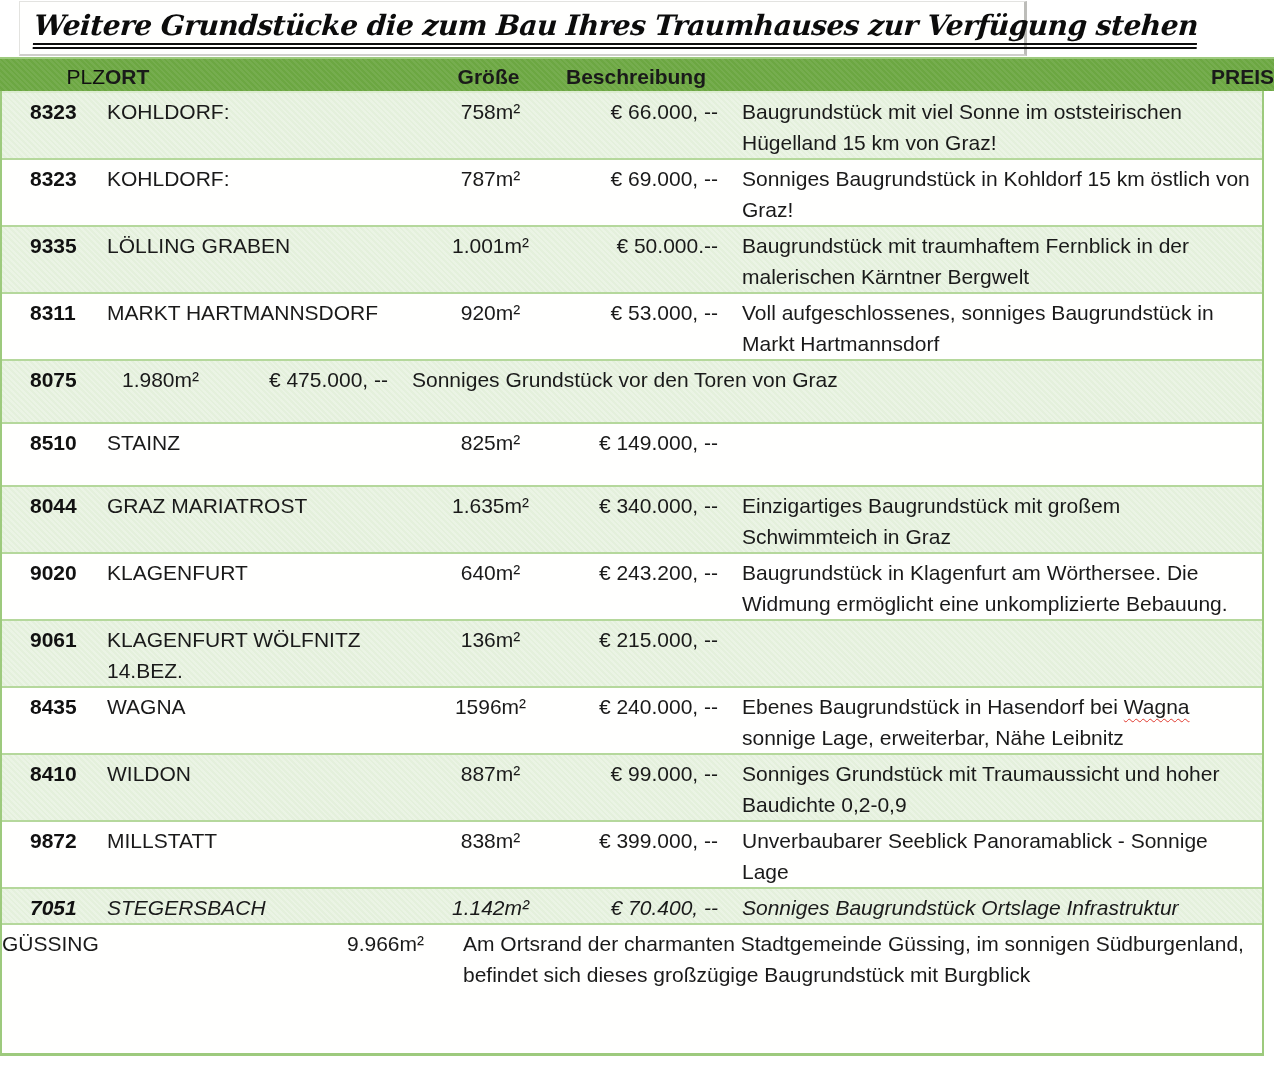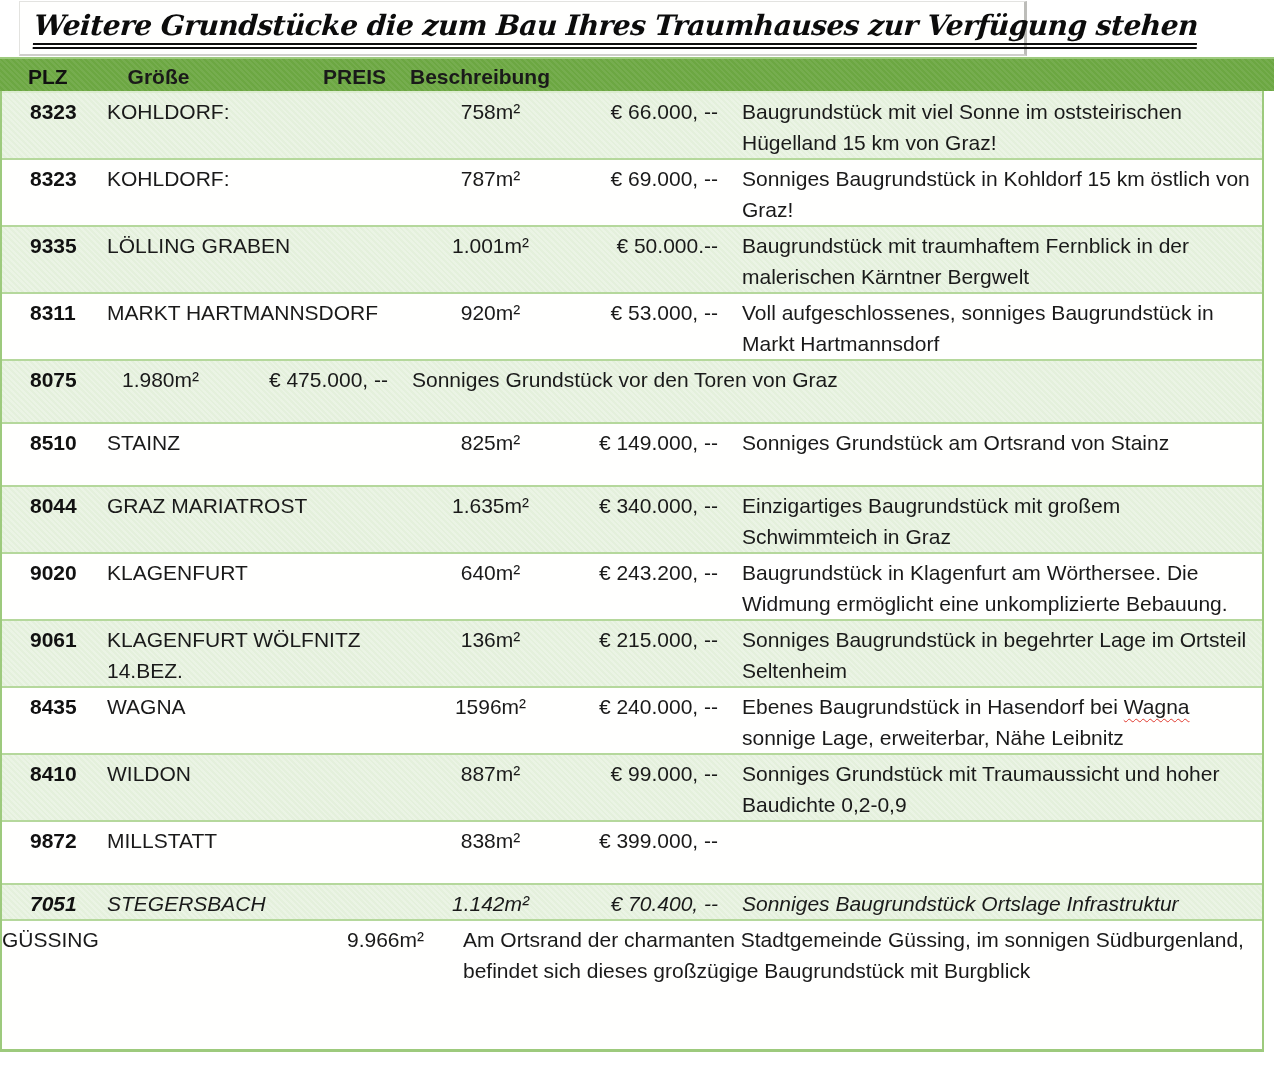--- a/index.html
+++ b/index.html
@@ -81,41 +81,42 @@
     line-height: 31px;
     padding-top: 3px;
     color: #1a1a1a;
   }
   .c-plz  { width: 105px; padding-left: 28px; font-weight: 700; color: #111; }
   .c-ort  { width: 330px; padding-right: 14px; }
   .c-size { width: 107px; text-align: center; }
   .c-price{ width: 174px; text-align: right; }
   .c-desc { flex: 1; padding-left: 24px; padding-right: 12px; }
 
-  .header-row .c-plz { font-weight: 700; }
+  .header-row .c-plz { font-weight: 400; text-align: right; }
 
   .spellcheck {
     text-decoration: underline wavy var(--spellcheck, #ff0000);
     text-decoration-thickness: 1px;
     text-underline-offset: 4px;
   }
 </style>
 </head>
 <body>
 
 <div class="title-box">
   <span class="title-text">Weitere Grundstücke die zum Bau Ihres Traumhauses zur Verfügung stehen</span>
 </div>
 
 <div class="table-wrap">
   <div class="header-row">
     <div class="cell c-plz">PLZ</div>
+    <div class="cell c-ort">ORT</div>
     <div class="cell c-size">Größe</div>
+    <div class="cell c-desc">Beschreibung</div>
     <div class="cell c-price">PREIS</div>
-    <div class="cell c-desc">Beschreibung</div>
   </div>
   <div class="rows" id="rows">
       <div class="row alt">
         <div class="cell c-plz">8323</div>
         <div class="cell c-ort">KOHLDORF:</div>
         <div class="cell c-size">758m²</div>
         <div class="cell c-price">€ 66.000, --</div>
         <div class="cell c-desc"><span>Baugrundstück mit viel Sonne im oststeirischen Hügelland 15 km von Graz!</span></div>
       </div>
       <div class="row">
@@ -143,62 +144,61 @@
         <div class="cell c-plz">8075</div>
         <div class="cell c-size">1.980m²</div>
         <div class="cell c-price">€ 475.000, --</div>
         <div class="cell c-desc"><span>Sonniges Grundstück vor den Toren von Graz</span></div>
       </div>
       <div class="row">
         <div class="cell c-plz">8510</div>
         <div class="cell c-ort">STAINZ</div>
         <div class="cell c-size">825m²</div>
         <div class="cell c-price">€ 149.000, --</div>
-        <div class="cell c-desc"><span>Sonniges Grundstück am Ortsrand von Stainz</span></div>
       </div>
       <div class="row alt">
         <div class="cell c-plz">8044</div>
         <div class="cell c-ort">GRAZ MARIATROST</div>
         <div class="cell c-size">1.635m²</div>
         <div class="cell c-price">€ 340.000, --</div>
         <div class="cell c-desc"><span>Einzigartiges Baugrundstück mit großem Schwimmteich in Graz</span></div>
       </div>
       <div class="row">
         <div class="cell c-plz">9020</div>
         <div class="cell c-ort">KLAGENFURT</div>
         <div class="cell c-size">640m²</div>
         <div class="cell c-price">€ 243.200, --</div>
         <div class="cell c-desc"><span>Baugrundstück in Klagenfurt am Wörthersee. Die Widmung ermöglicht eine unkomplizierte Bebauung.</span></div>
       </div>
       <div class="row alt">
         <div class="cell c-plz">9061</div>
         <div class="cell c-ort">KLAGENFURT WÖLFNITZ 14.BEZ.</div>
         <div class="cell c-size">136m²</div>
         <div class="cell c-price">€ 215.000, --</div>
-        <div class="cell c-desc"><span>Sonniges Baugrundstück in begehrter Lage im Ortsteil Seltenheim</span></div>
       </div>
       <div class="row">
         <div class="cell c-plz">8435</div>
         <div class="cell c-ort">WAGNA</div>
         <div class="cell c-size">1596m²</div>
         <div class="cell c-price">€ 240.000, --</div>
         <div class="cell c-desc"><span>Ebenes Baugrundstück in Hasendorf bei </span><span class="spellcheck">Wagna</span><span> sonnige Lage, erweiterbar, Nähe Leibnitz</span></div>
       </div>
       <div class="row alt">
         <div class="cell c-plz">8410</div>
         <div class="cell c-ort">WILDON</div>
         <div class="cell c-size">887m²</div>
         <div class="cell c-price">€ 99.000, --</div>
         <div class="cell c-desc"><span>Sonniges Grundstück mit Traumaussicht und hoher Baudichte 0,2-0,9</span></div>
       </div>
       <div class="row">
         <div class="cell c-plz">9872</div>
         <div class="cell c-ort">MILLSTATT</div>
         <div class="cell c-size">838m²</div>
         <div class="cell c-price">€ 399.000, --</div>
+        <div class="cell c-desc"><span>Unverbaubarer Seeblick Panoramablick - Sonnige Lage</span></div>
       </div>
       <div class="row alt">
         <div class="cell c-plz">7051</div>
         <div class="cell c-ort">STEGERSBACH</div>
         <div class="cell c-size">1.142m²</div>
         <div class="cell c-price">€ 70.400, --</div>
         <div class="cell c-desc"><span>Sonniges Baugrundstück Ortslage Infrastruktur</span></div>
       </div>
       <div class="row">
         <div class="cell c-ort">GÜSSING</div>

